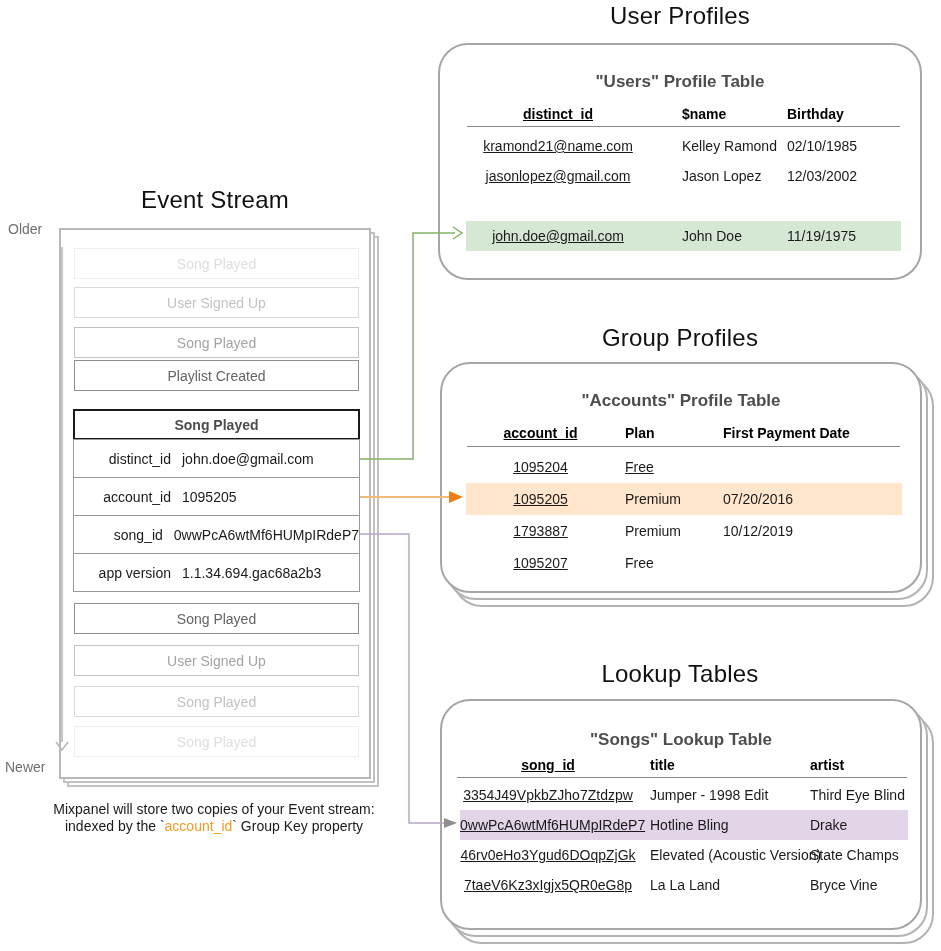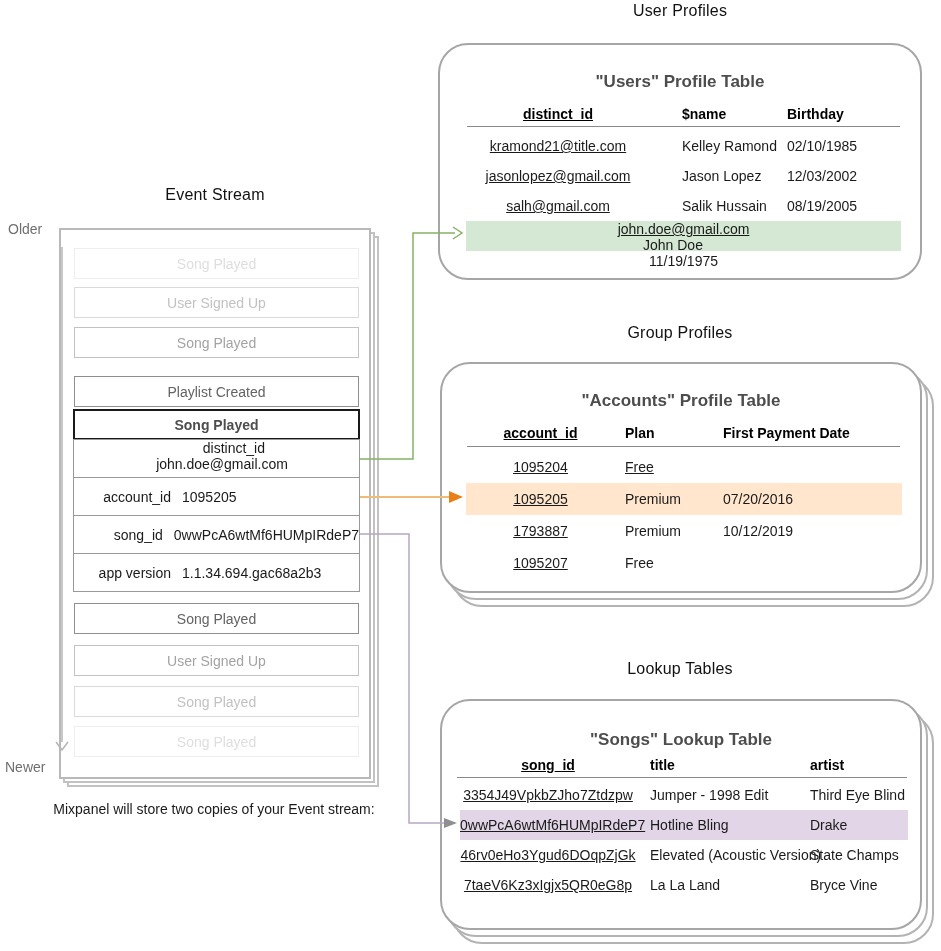--- a/index.html
+++ b/index.html
@@ -2,36 +2,36 @@
 <html><head>
 <meta charset="utf-8">
 <style>
   html,body{margin:0;padding:0;background:#fff;}
   .canvas{
     position:relative;width:941px;height:951px;background:#fff;overflow:hidden;
     font-family:"Liberation Sans",sans-serif;color:#1a1a1a;
   }
   *{box-sizing:border-box;}
   .abs{position:absolute;}
-  .section-title{font-size:16px;color:#111;text-align:center;letter-spacing:.2px;}
+  .section-title{font-size:24px;color:#111;text-align:center;letter-spacing:.2px;}
   
   .card{position:absolute;background:#fff;border:2px solid #a6a6a6;border-radius:30px;}
   .stack{position:absolute;background:#fff;border:2px solid #b3b3b3;border-radius:30px;}
   .table-title{position:absolute;text-align:center;font-size:17px;font-weight:bold;color:#4d4d4d;}
   .thead,.trow{position:absolute;display:flex;align-items:center;font-size:14px;white-space:nowrap;}
   .thead{font-weight:bold;color:#000;}
   .sep{position:absolute;height:1px;background:#8a8a8a;}
   .cell{white-space:nowrap;}
   .c1{text-align:center;}
   .u{text-decoration:underline;}
   
   .u-c1{width:184px;} .u-sp{width:8px;} .u-c2{width:105px;margin-left:24px;}
   .g-c1{width:149px;} .g-sp{width:10px;} .g-c2{width:98px;}
   .l-c1{width:176px;} .l-sp{width:14px;} .l-c2{width:160px;}
-  .hl-green{background:#d5e8d4;flex-direction:column;}
+  .hl-green{background:#d5e8d4;}
   .hl-orange{background:#ffe6cc;}
   .hl-purple{background:#e1d5e7;}
   
   .evt-stack{position:absolute;background:#fff;border:2px solid #c2c2c2;}
   .evt-panel{position:absolute;background:#fff;border:2px solid #b9b9b9;}
   .evt-item{position:absolute;left:74px;width:285px;height:31px;background:#fff;
     display:flex;align-items:center;justify-content:center;font-size:14px;border:1px solid;}
   .f0{color:#636363;border-color:#8f8f8f;}
   .f1{color:#a3a3a3;border-color:#c2c2c2;}
   .f2{color:#c2c2c2;border-color:#dadada;}
@@ -67,21 +67,21 @@
 
   <div class="evt-item f3" style="top:248px;">
     <span>Song Played</span>
     </div>
   <div class="evt-item f2" style="top:287px;">
     <span>User Signed Up</span>
     </div>
   <div class="evt-item f1" style="top:327px;">
     <span>Song Played</span>
     </div>
-  <div class="evt-item f0" style="top:376px;text-align:center;">
+  <div class="evt-item f0" style="top:360px;text-align:center;">
     <span>Playlist Created</span>
     </div>
 
   <div class="evt-card">
     <div class="evt-card-header">Song Played</div>
     <div class="prop-row hl-green">
       <div class="prop-key">distinct_id</div>
       <div class="prop-val">john.doe@gmail.com</div>
     </div>
     <div class="prop-row hl-orange">
@@ -106,51 +106,46 @@
     </div>
   <div class="evt-item f2" style="top:686px;">
     <span>Song Played</span>
     </div>
   <div class="evt-item f3" style="top:726px;">
     <span>Song Played</span>
     </div>
 
   <div class="caption">
     <div>Mixpanel will store two copies of your Event stream:</div>
+    <div><span>indexed by the `</span><span class="kw-orange">account_id</span><span>` Group Key property</span></div>
   </div>
 
   <div class="abs section-title" style="left:438px;top:2px;width:484px;">User Profiles</div>
   <div class="card" style="left:438px;top:43px;width:484px;height:237px;"></div>
   <div class="table-title" style="left:438px;top:72px;width:484px;">"Users" Profile Table</div>
 
   <div class="thead" style="left:466px;top:104px;width:435px;height:20px;">
     <div class="cell c1 u-c1"><span class="u">distinct_id</span></div>
     <div class="u-sp"></div>
     <div class="cell u-c2">$name</div>
     <div class="cell">Birthday</div>
   </div>
   <div class="sep" style="left:467px;top:126px;width:433px;"></div>
 
   <div class="trow" style="left:466px;top:131px;width:435px;height:30px;">
-    <div class="cell c1 u-c1"><span class="u">kramond21@title.com</span></div>
+    <div class="cell c1 u-c1"><span class="u">kramond21@name.com</span></div>
     <div class="u-sp"></div>
     <div class="cell u-c2">Kelley Ramond</div>
     <div class="cell">02/10/1985</div>
   </div>
   <div class="trow" style="left:466px;top:161px;width:435px;height:30px;">
     <div class="cell c1 u-c1"><span class="u">jasonlopez@gmail.com</span></div>
     <div class="u-sp"></div>
     <div class="cell u-c2">Jason Lopez</div>
     <div class="cell">12/03/2002</div>
-  </div>
-  <div class="trow" style="left:466px;top:191px;width:435px;height:30px;">
-    <div class="cell c1 u-c1"><span class="u">salh@gmail.com</span></div>
-    <div class="u-sp"></div>
-    <div class="cell u-c2">Salik Hussain</div>
-    <div class="cell">08/19/2005</div>
   </div>
   <div class="trow hl-green" style="left:466px;top:221px;width:435px;height:30px;">
     <div class="cell c1 u-c1"><span class="u">john.doe@gmail.com</span></div>
     <div class="u-sp"></div>
     <div class="cell u-c2">John Doe</div>
     <div class="cell">11/19/1975</div>
   </div>
 
   <div class="abs section-title" style="left:438px;top:324px;width:484px;">Group Profiles</div>
   <div class="stack" style="left:452px;top:376px;width:482px;height:231px;"></div>

